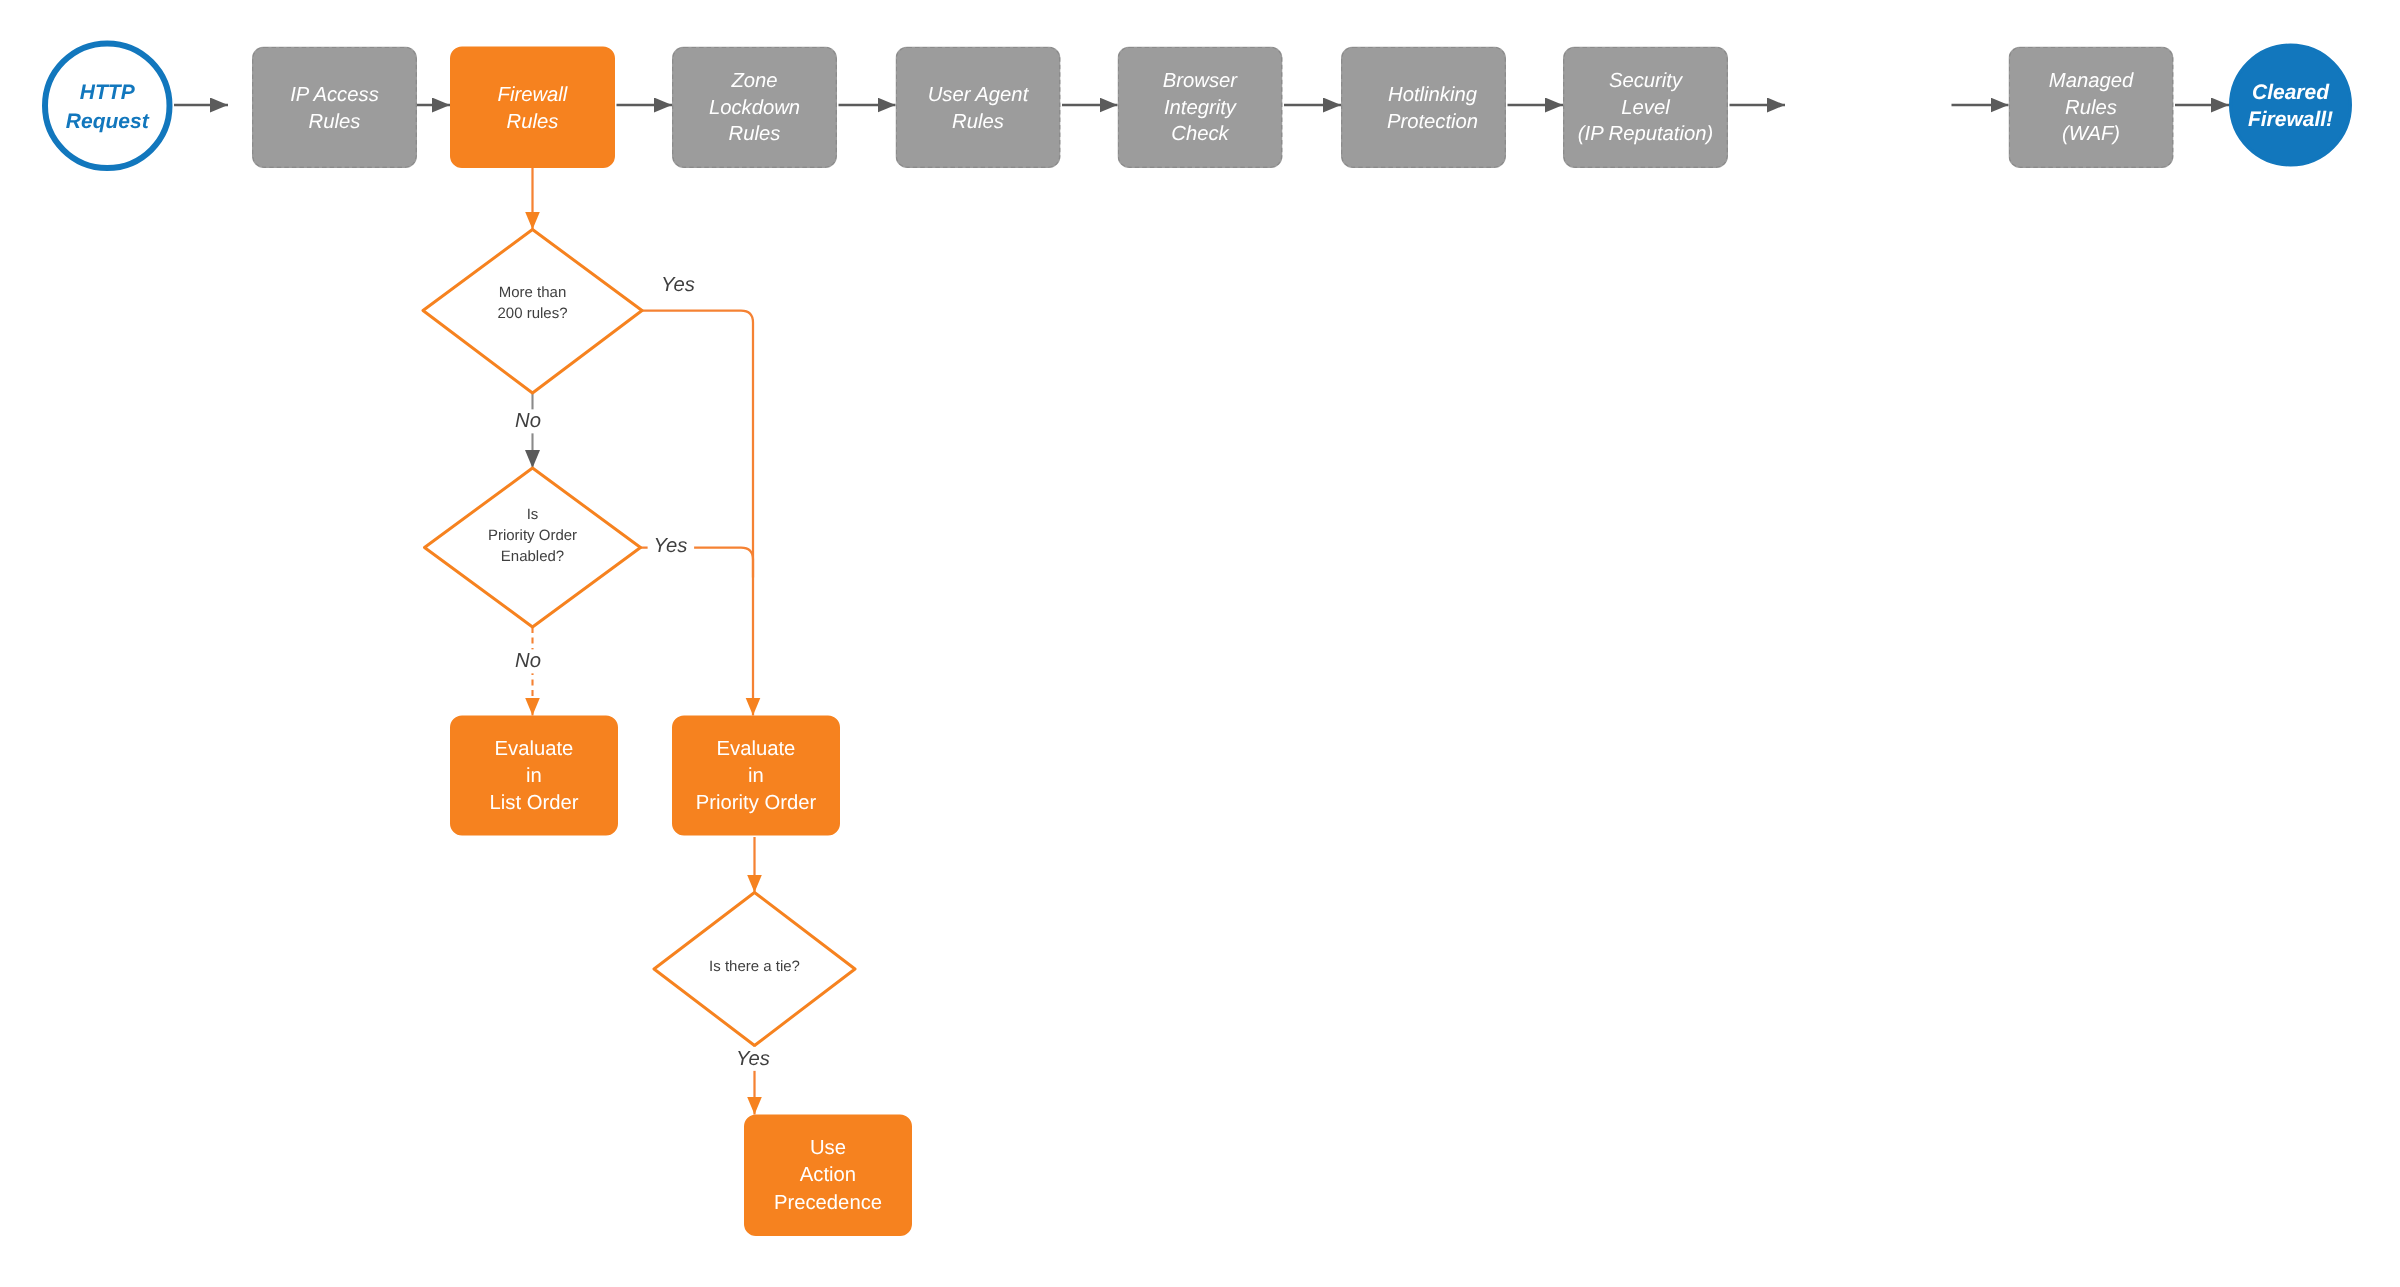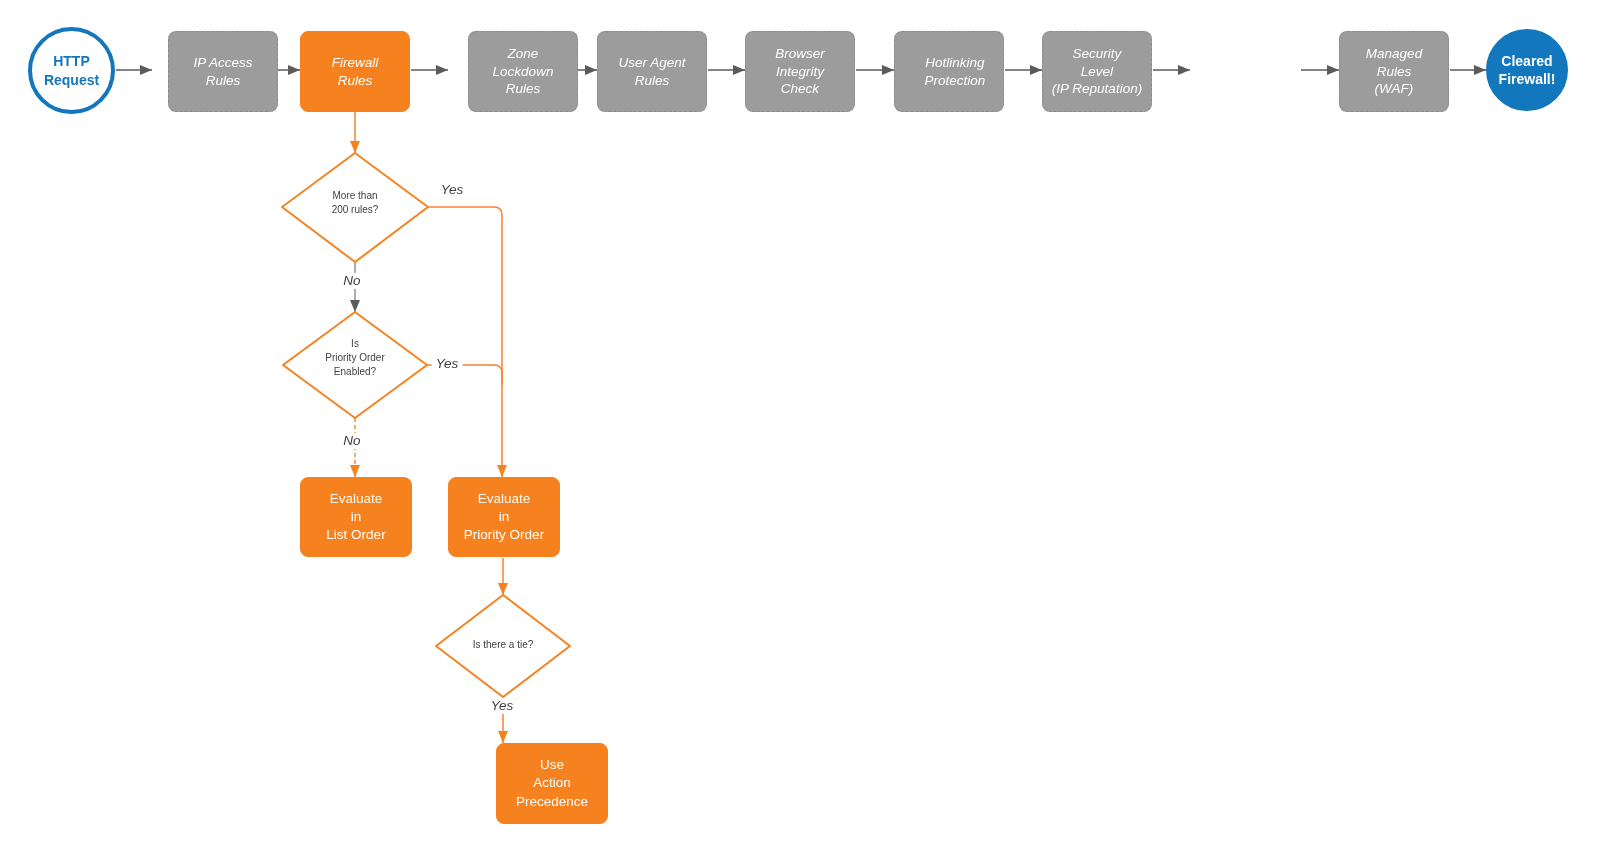--- a/index.html
+++ b/index.html
@@ -12,32 +12,32 @@
   }
   *{margin:0;padding:0;box-sizing:border-box;}
   html,body{background:#fff;}
   body{font-family:"Liberation Sans", sans-serif;}
   .canvas{position:relative;width:1600px;height:858px;background:#fff;overflow:hidden;}
   .layer{position:absolute;left:0;top:0;width:1600px;height:858px;}
 
   .node{position:absolute;display:flex;align-items:center;justify-content:center;
         text-align:center;white-space:pre-line;}
 
-  .circle-node{border-radius:50%;font-weight:bold;font-size:14px;line-height:1.3;}
+  .circle-node{border-radius:50%;font-weight:bold;font-style:italic;font-size:14px;line-height:1.3;}
   .start-circle{left:28px;top:27px;width:87px;height:87px;background:#fff;
                 border:4px solid var(--blue);color:var(--blue);}
   .end-circle{left:1486px;top:29px;width:82px;height:82px;background:var(--blue);
               border:2px solid var(--blue);color:#fff;font-size:14px;}
 
   .stage{top:31px;width:110px;height:81px;border-radius:8px;color:#fff;
          font-style:italic;font-size:13.5px;line-height:1.32;}
   .stage.gray{background:var(--gray-node);border:1px dashed #8B8B8B;}
   .stage.orange{background:var(--orange);border:1px solid var(--orange);}
 
-  .s0{left:168px;} .s1{left:300px;} .s2{left:448px;margin-left:20px;} .s3{left:597px;} .s4{left:745px;}
+  .s0{left:168px;} .s1{left:300px;} .s2{left:448px;} .s3{left:597px;} .s4{left:745px;}
   .s5{left:894px;padding-left:12px;} .s6{left:1042px;} .s7{left:1190px;} .s8{left:1339px;}
 
   .action{width:112px;height:80px;border-radius:8px;background:var(--orange);
           border:1px solid var(--orange);color:#fff;
           font-size:13.5px;line-height:1.35;}
   .act-list{left:300px;top:477px;}
   .act-priority{left:448px;top:477px;}
   .act-precedence{left:448px;top:743px;height:81px;margin-left:48px;}
 
   .diamond-label{position:absolute;text-align:center;white-space:pre-line;

